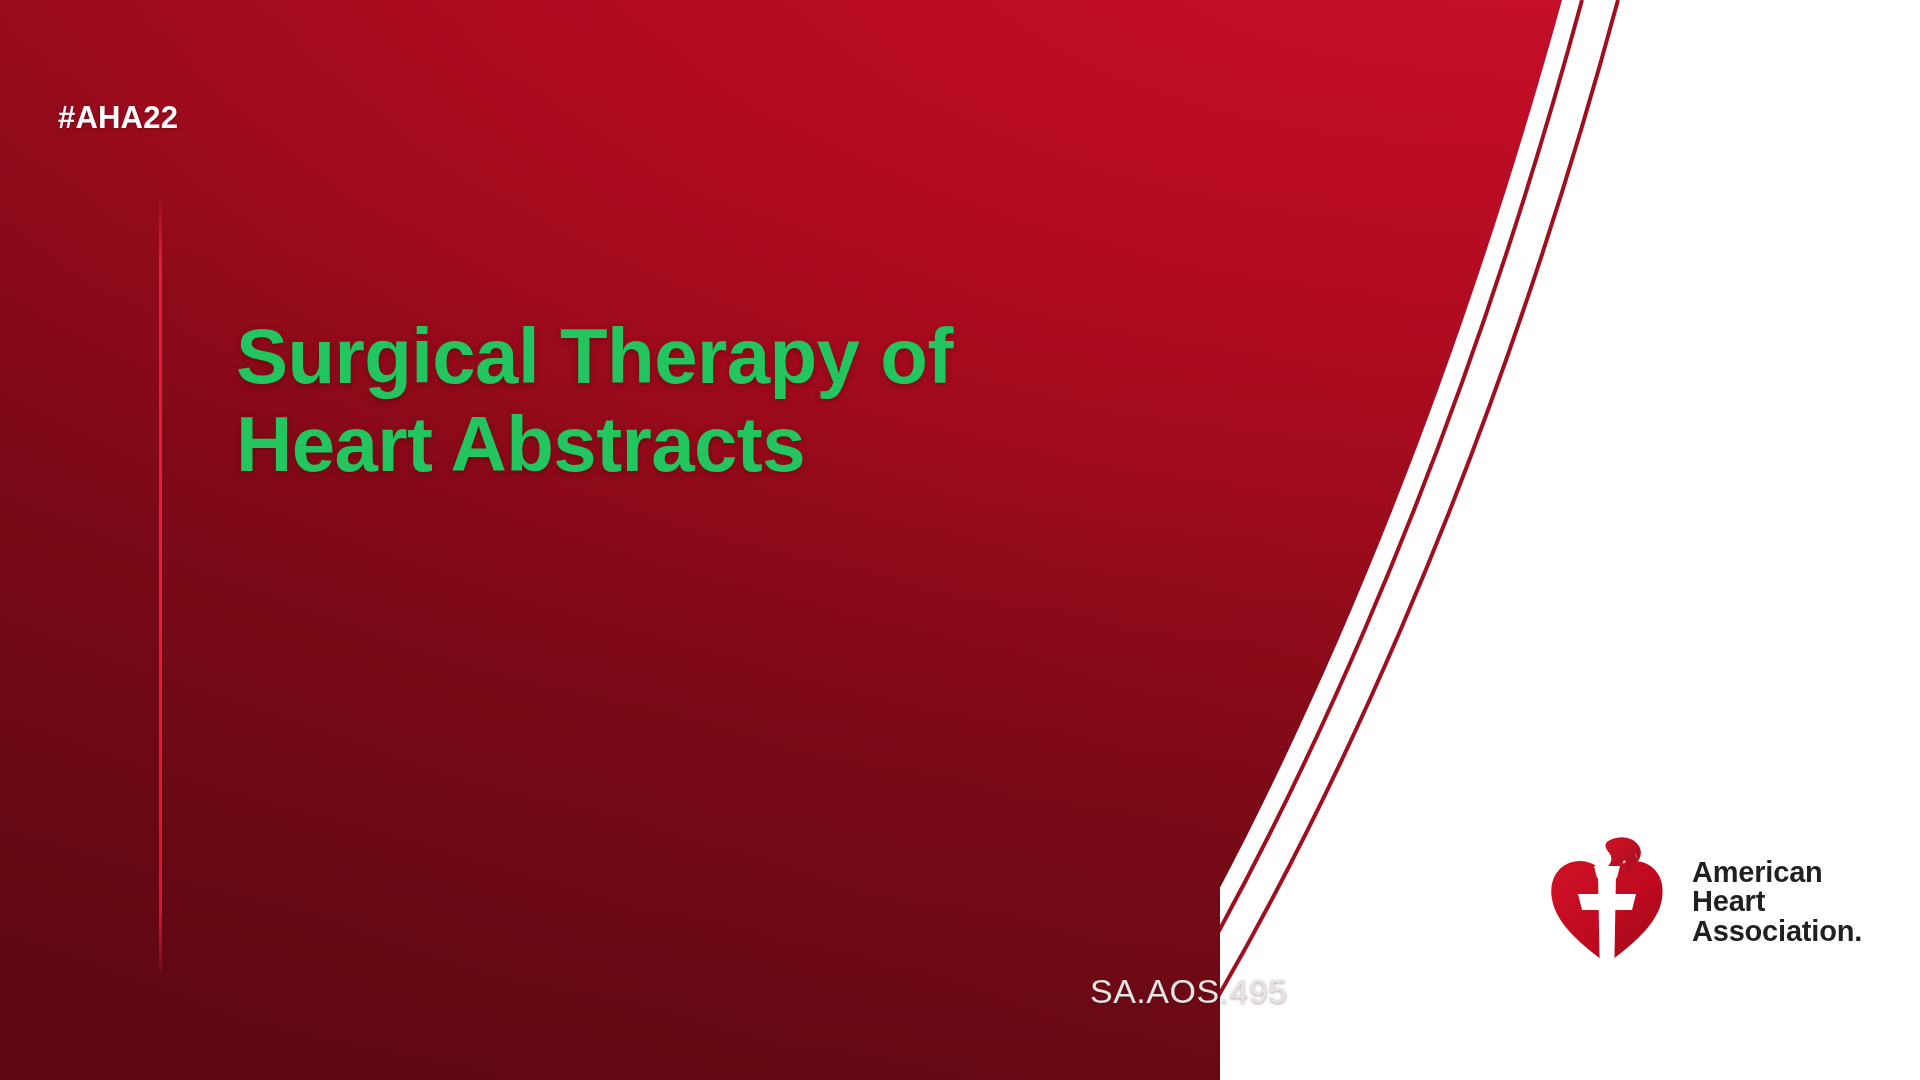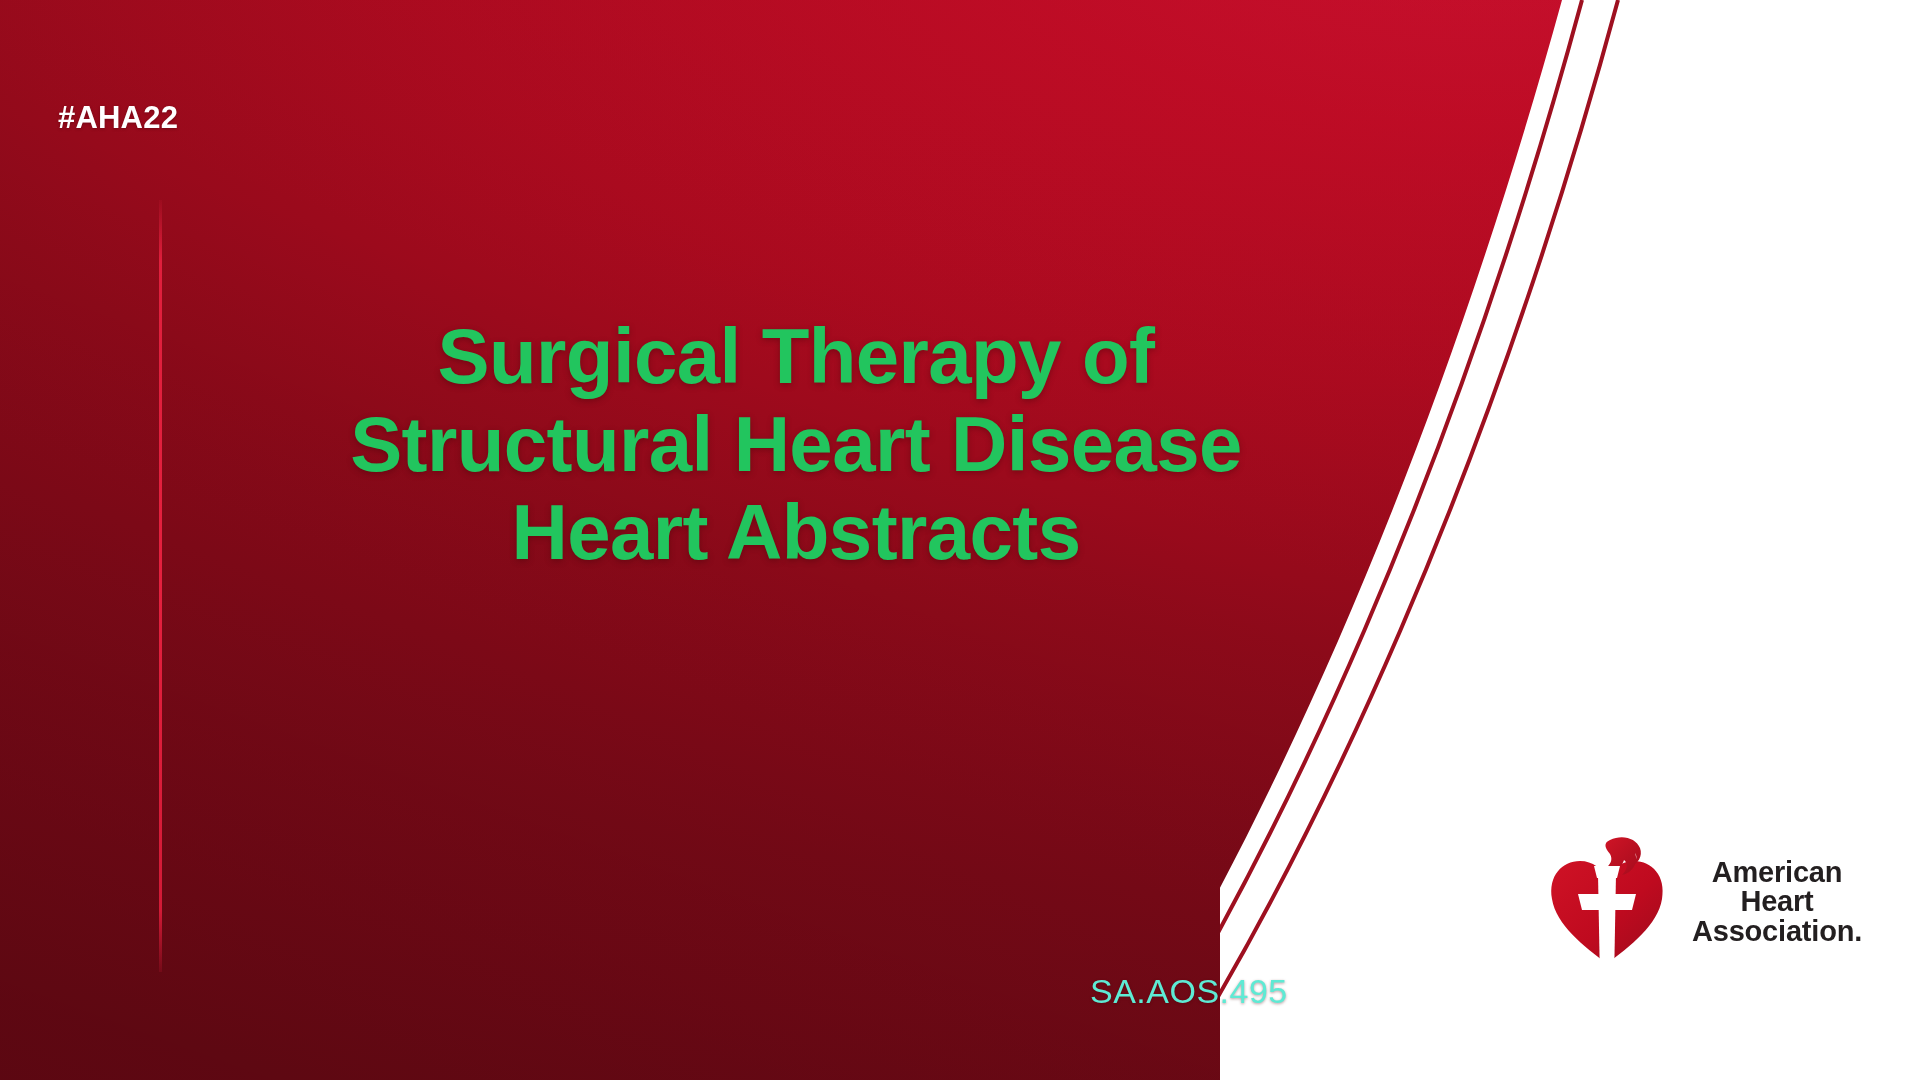--- a/index.html
+++ b/index.html
@@ -10,21 +10,20 @@
   body {
     font-family: "Liberation Sans", sans-serif;
   }
 
   #slide {
     position: relative;
     width: 1920px;
     height: 1080px;
     overflow: hidden;
     background: #8d0a1a;
-    text-align: center;
   }
 
   
   .bg-base {
     position: absolute;
     inset: 0;
     background:
       radial-gradient(ellipse 150% 120% at 78% -10%,
           #c8102e 0%,
           #bb0b23 18%,
@@ -93,21 +92,21 @@
     text-shadow: 0 2px 6px rgba(60,0,8,0.38);
     white-space: nowrap;
   }
 
   .abstract-code {
     position: absolute;
     left: 1090px;
     top: 972px;
     font-size: 34px;
     font-weight: 400;
-    color: #5eead4;
+    color: #e5e5e5;
     letter-spacing: 0.5px;
     text-shadow: 0 1px 3px rgba(70,0,10,0.40);
   }
 
   
   .logo-lockup {
     position: absolute;
     left: 1548px;
     top: 832px;
     display: flex;
@@ -146,21 +145,20 @@
 
     <path d="M 362 0 C 232 480 62 840 -88 1080" fill="none" stroke="#9e1020" stroke-width="4"></path>
 
     <path d="M 398 0 C 268 480 98 840 -52 1080" fill="none" stroke="#9e1020" stroke-width="4"></path>
   </svg>
 
   <div class="hashtag">#AHA22</div>
 
   <div class="title-block">
     <div class="title-line">Surgical Therapy of</div>
-    <div class="title-line">Structural Heart Disease</div>
     <div class="title-line">Heart Abstracts</div>
   </div>
 
   <div class="abstract-code">SA.AOS.495</div>
 
   <div class="logo-lockup">
 
     <svg class="logo-mark" viewBox="0 0 118 150">
       <defs>
         <linearGradient id="heartGrad" x1="0" y1="0" x2="1" y2="1">

